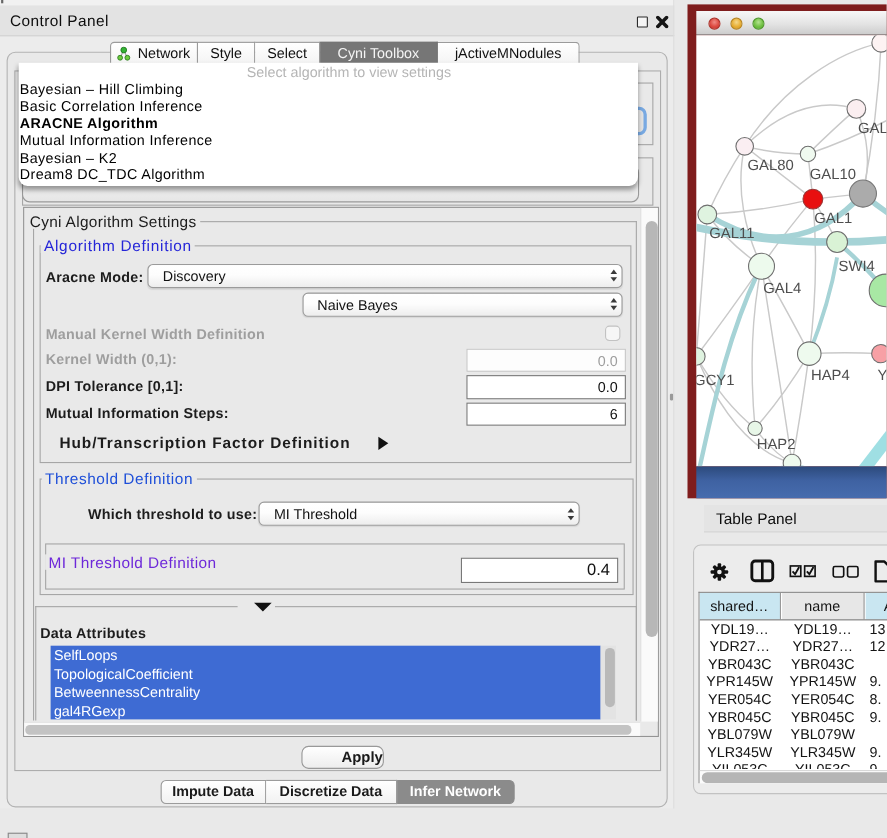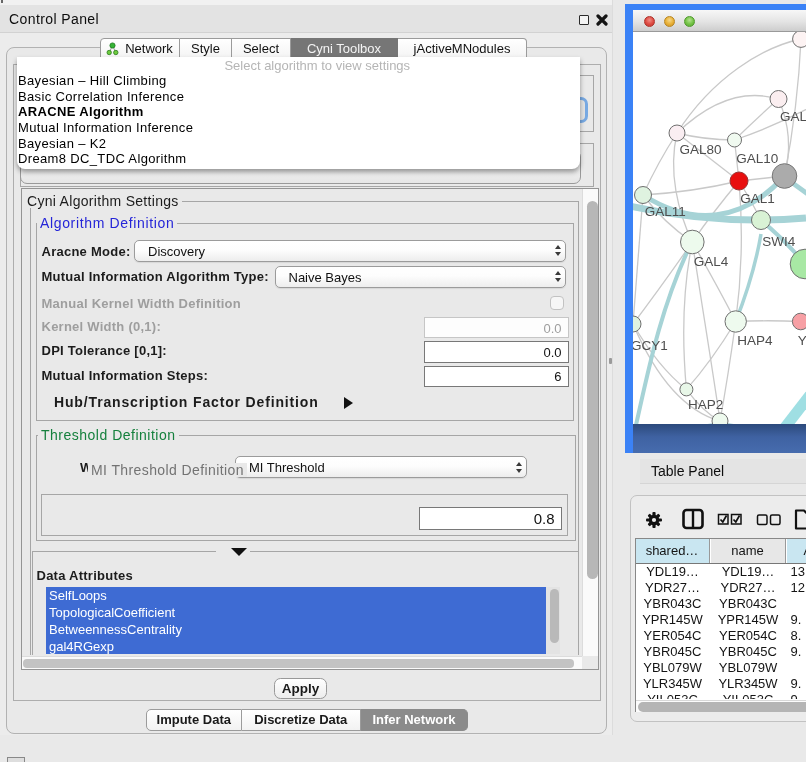--- a/index.html
+++ b/index.html
@@ -77,21 +77,20 @@
 
   <div class="gb" style="left:35.5px;top:223px;width:538px;height:198px;"></div>
   <div class="gl" style="left:37px;top:216px;color:#2525d8;letter-spacing:0.65px;">Algorithm Definition</div>
 
   <div class="lbl" style="left:41.5px;top:244px;">Aracne Mode:</div>
   <div class="combo" style="left:134px;top:240px;width:432px;height:21.5px;">
       <span class="tx">Discovery</span>
       <span class="spin"></span>
     </div>
 
-  <div class="lbl" style="left:41.5px;top:268.5px;">Mutual Information Algorithm Type:</div>
   <div class="combo" style="left:274.5px;top:266px;width:291.5px;height:21.5px;">
       <span class="tx">Naive Bayes</span>
       <span class="spin"></span>
     </div>
 
   <div class="lbl" style="left:41.5px;top:296px;color:#9e9e9e;">Manual Kernel Width Definition</div>
   <div class="abs" style="left:550px;top:296px;width:13.5px;height:14px;border:1.5px solid #c2c2c2;border-radius:4px;background:#f6f6f6;"></div>
 
   <div class="lbl" style="left:41.5px;top:318.5px;color:#9e9e9e;">Kernel Width (0,1):</div>
   <div class="tf" style="left:424px;top:317px;width:144.5px;height:21px;border:1px solid #c6c6c6;background:#fdfdfd;color:#9e9e9e;">
@@ -105,51 +104,51 @@
 
   <div class="lbl" style="left:41.5px;top:368px;">Mutual Information Steps:</div>
   <div class="tf" style="left:424px;top:365.5px;width:144.5px;height:21.5px;">
       <span>6</span>
     </div>
 
   <div class="lbl" style="left:54px;top:394px;font-size:14px;letter-spacing:0.85px;">Hub/Transcription Factor Definition</div>
   <div class="abs" style="left:344px;top:396.5px;width:0;height:0;border:6px solid transparent;border-left:9px solid #111;"></div>
 
   <div class="gb" style="left:35.5px;top:435px;width:540px;height:106px;"></div>
-  <div class="gl" style="left:38px;top:428px;color:#15803d;letter-spacing:0.5px;">Threshold Definition</div>
+  <div class="gl" style="left:38px;top:428px;color:#1d4ed8;letter-spacing:0.5px;">Threshold Definition</div>
 
   <div class="lbl" style="left:80px;top:459.5px;">Which threshold to use:</div>
   <div class="combo" style="left:235px;top:456px;width:292px;height:22px;">
       <span class="tx">MI Threshold</span>
       <span class="spin"></span>
     </div>
 
   <div class="gb" style="left:40.5px;top:494px;width:527.5px;height:42px;"></div>
-  <div class="gl" style="left:41px;top:463px;color:#737373;letter-spacing:0.4px;margin-left:47px;">MI Threshold Definition</div>
+  <div class="gl" style="left:41px;top:504px;color:#6d28d9;letter-spacing:0.4px;">MI Threshold Definition</div>
 
   <div class="tf" style="left:418.5px;top:506.5px;width:143px;height:23px;font-size:15px;">
-      <span>0.8</span>
+      <span>0.4</span>
     </div>
 
   <div class="gb" style="left:32px;top:551px;width:547px;height:104px;border-bottom:none;"></div>
   <div class="abs" style="left:216px;top:546px;width:34px;height:12px;background:#e9e9e9;"></div>
   <div class="abs" style="left:231px;top:548px;width:0;height:0;border:8px solid transparent;border-top:8.5px solid #111;border-bottom:none;"></div>
 
   <div class="lbl" style="left:36.5px;top:568px;">Data Attributes</div>
 
   <div class="abs" style="left:46px;top:587px;width:500px;height:67px;background:#3e6bd3;overflow:hidden;">
     <div style="height:17.1px;line-height:17.1px;color:#fff;font-size:13px;padding-left:3px;">SelfLoops</div>
     <div style="height:17.1px;line-height:17.1px;color:#fff;font-size:13px;padding-left:3px;">TopologicalCoefficient</div>
     <div style="height:17.1px;line-height:17.1px;color:#fff;font-size:13px;padding-left:3px;">BetweennessCentrality</div>
     <div style="height:17.1px;line-height:17.1px;color:#fff;font-size:13px;padding-left:3px;">gal4RGexp</div>
   </div>
   <div class="abs" style="left:546px;top:587px;width:14px;height:67px;background:#e3e3e3;"></div>
   <div class="abs" style="left:549.5px;top:589px;width:9px;height:54px;background:#b9b9b9;border-radius:4.5px;"></div>
 
-  <div class="abs" style="left:274px;top:678px;width:53px;height:20.5px;border:1px solid #999;border-radius:6.5px;background:linear-gradient(180deg,#ffffff,#ededed);text-align:center;line-height:19.5px;font-size:13.5px;font-weight:bold;color:#1a1a1a;">Apply</div>
+  <div class="abs" style="left:274px;top:678px;width:75px;height:20.5px;border:1px solid #999;border-radius:6.5px;background:linear-gradient(180deg,#ffffff,#ededed);text-align:right;line-height:19.5px;font-size:13.5px;font-weight:bold;color:#1a1a1a;">Apply</div>
 
   <div class="btab" style="left:146px;width:95.5px;border-left:1px solid #9b9b9b;border-radius:5px 0 0 5px;">Impute Data</div>
   <div class="btab" style="left:241.5px;width:119.5px;">Discretize Data</div>
   <div class="btab" style="left:361px;width:107px;background:#8b8b8b;color:#fff;border-color:#8b8b8b;border-radius:0 5px 5px 0;">Infer Network</div>
 
 </div>
 <div class="abs" style="left:7px;top:757px;width:18px;height:10px;border:1px solid #888;background:#dedede;"></div>
 
 <div class="abs" style="left:16.5px;top:57px;width:563.5px;height:112px;background:#fff;border-radius:0 0 8px 8px;box-shadow:0 3px 5px rgba(0,0,0,0.38);z-index:50;">
   <div style="text-align:center;color:#b5b5b5;font-size:13px;height:16px;line-height:17px;margin-left:38px;">Select algorithm to view settings</div>
@@ -157,21 +156,21 @@
   <div class="pitem">Basic Correlation Inference</div>
   <div class="pitem" style="font-weight:bold;">ARACNE Algorithm</div>
   <div class="pitem">Mutual Information Inference</div>
   <div class="pitem">Bayesian – K2</div>
   <div class="pitem">Dream8 DC_TDC Algorithm</div>
 </div>
 
 <div class="abs" style="left:608.5px;top:358px;width:3px;height:6px;background:#9a9a9a;border-radius:1px;"></div>
 <div class="abs" style="left:612px;top:0;width:1px;height:735px;background:#dcdcdc;"></div>
 
-<div class="abs" style="left:625px;top:4px;width:181px;height:449px;background:#3b82f6;">
+<div class="abs" style="left:625px;top:4px;width:181px;height:449px;background:#7f1d1d;">
 
   <div class="abs" style="left:8px;top:6px;width:173px;height:22px;background:linear-gradient(180deg,#f7f7f7 0%,#e4e4e4 55%,#cdcdcd 100%);border-bottom:1px solid #9a9a9a;">
     <div class="abs" style="left:10.5px;top:5.5px;width:11px;height:11px;border-radius:50%;background:radial-gradient(circle at 50% 35%,#f08c85 0%,#dd4a41 55%,#c43b32 100%);border:0.5px solid #ad3129;"></div>
     <div class="abs" style="left:30.5px;top:5.5px;width:11px;height:11px;border-radius:50%;background:radial-gradient(circle at 50% 35%,#f5d88a 0%,#e8af35 55%,#cd9327 100%);border:0.5px solid #b8851f;"></div>
     <div class="abs" style="left:50.5px;top:5.5px;width:11px;height:11px;border-radius:50%;background:radial-gradient(circle at 50% 35%,#b5e291 0%,#72c244 55%,#5da835 100%);border:0.5px solid #4f992c;"></div>
   </div>
 
   <div class="abs" style="left:8px;top:28px;width:173px;height:392px;background:#fff;overflow:hidden;">
     <svg width="173" height="392" viewBox="0 0 173 392">
       <g fill="none" stroke="#c9c9c9" stroke-width="1.3">

